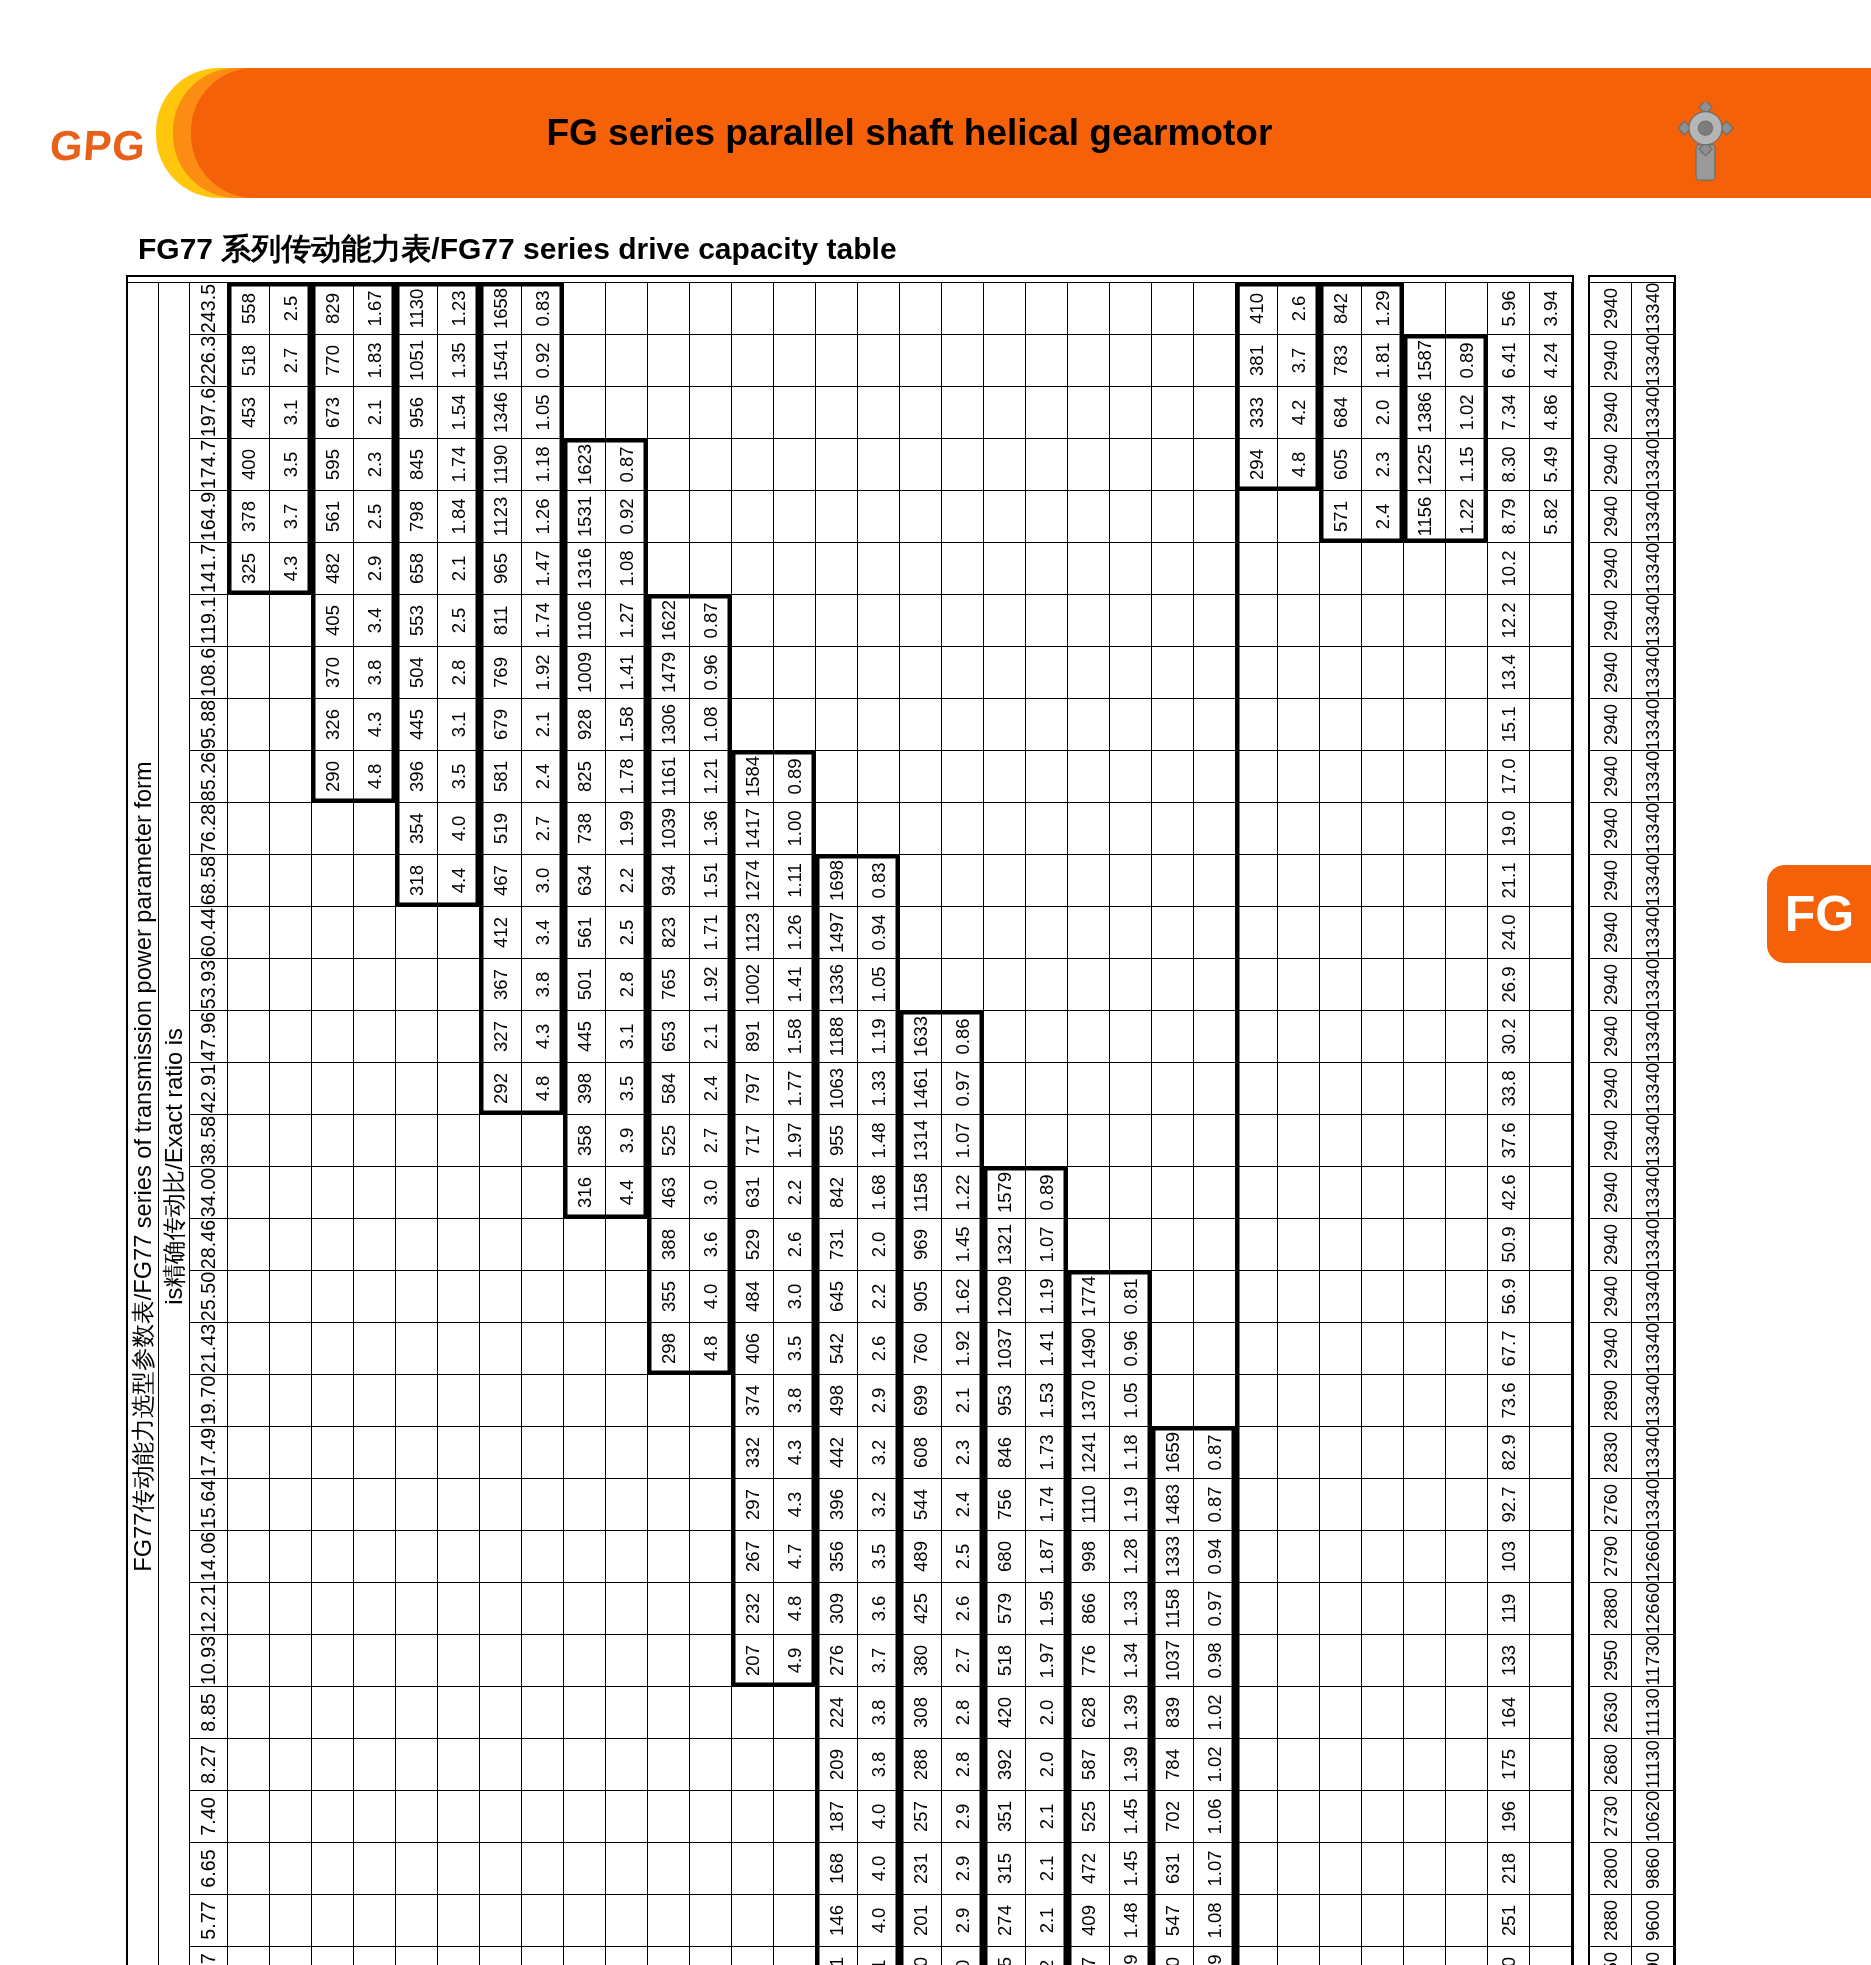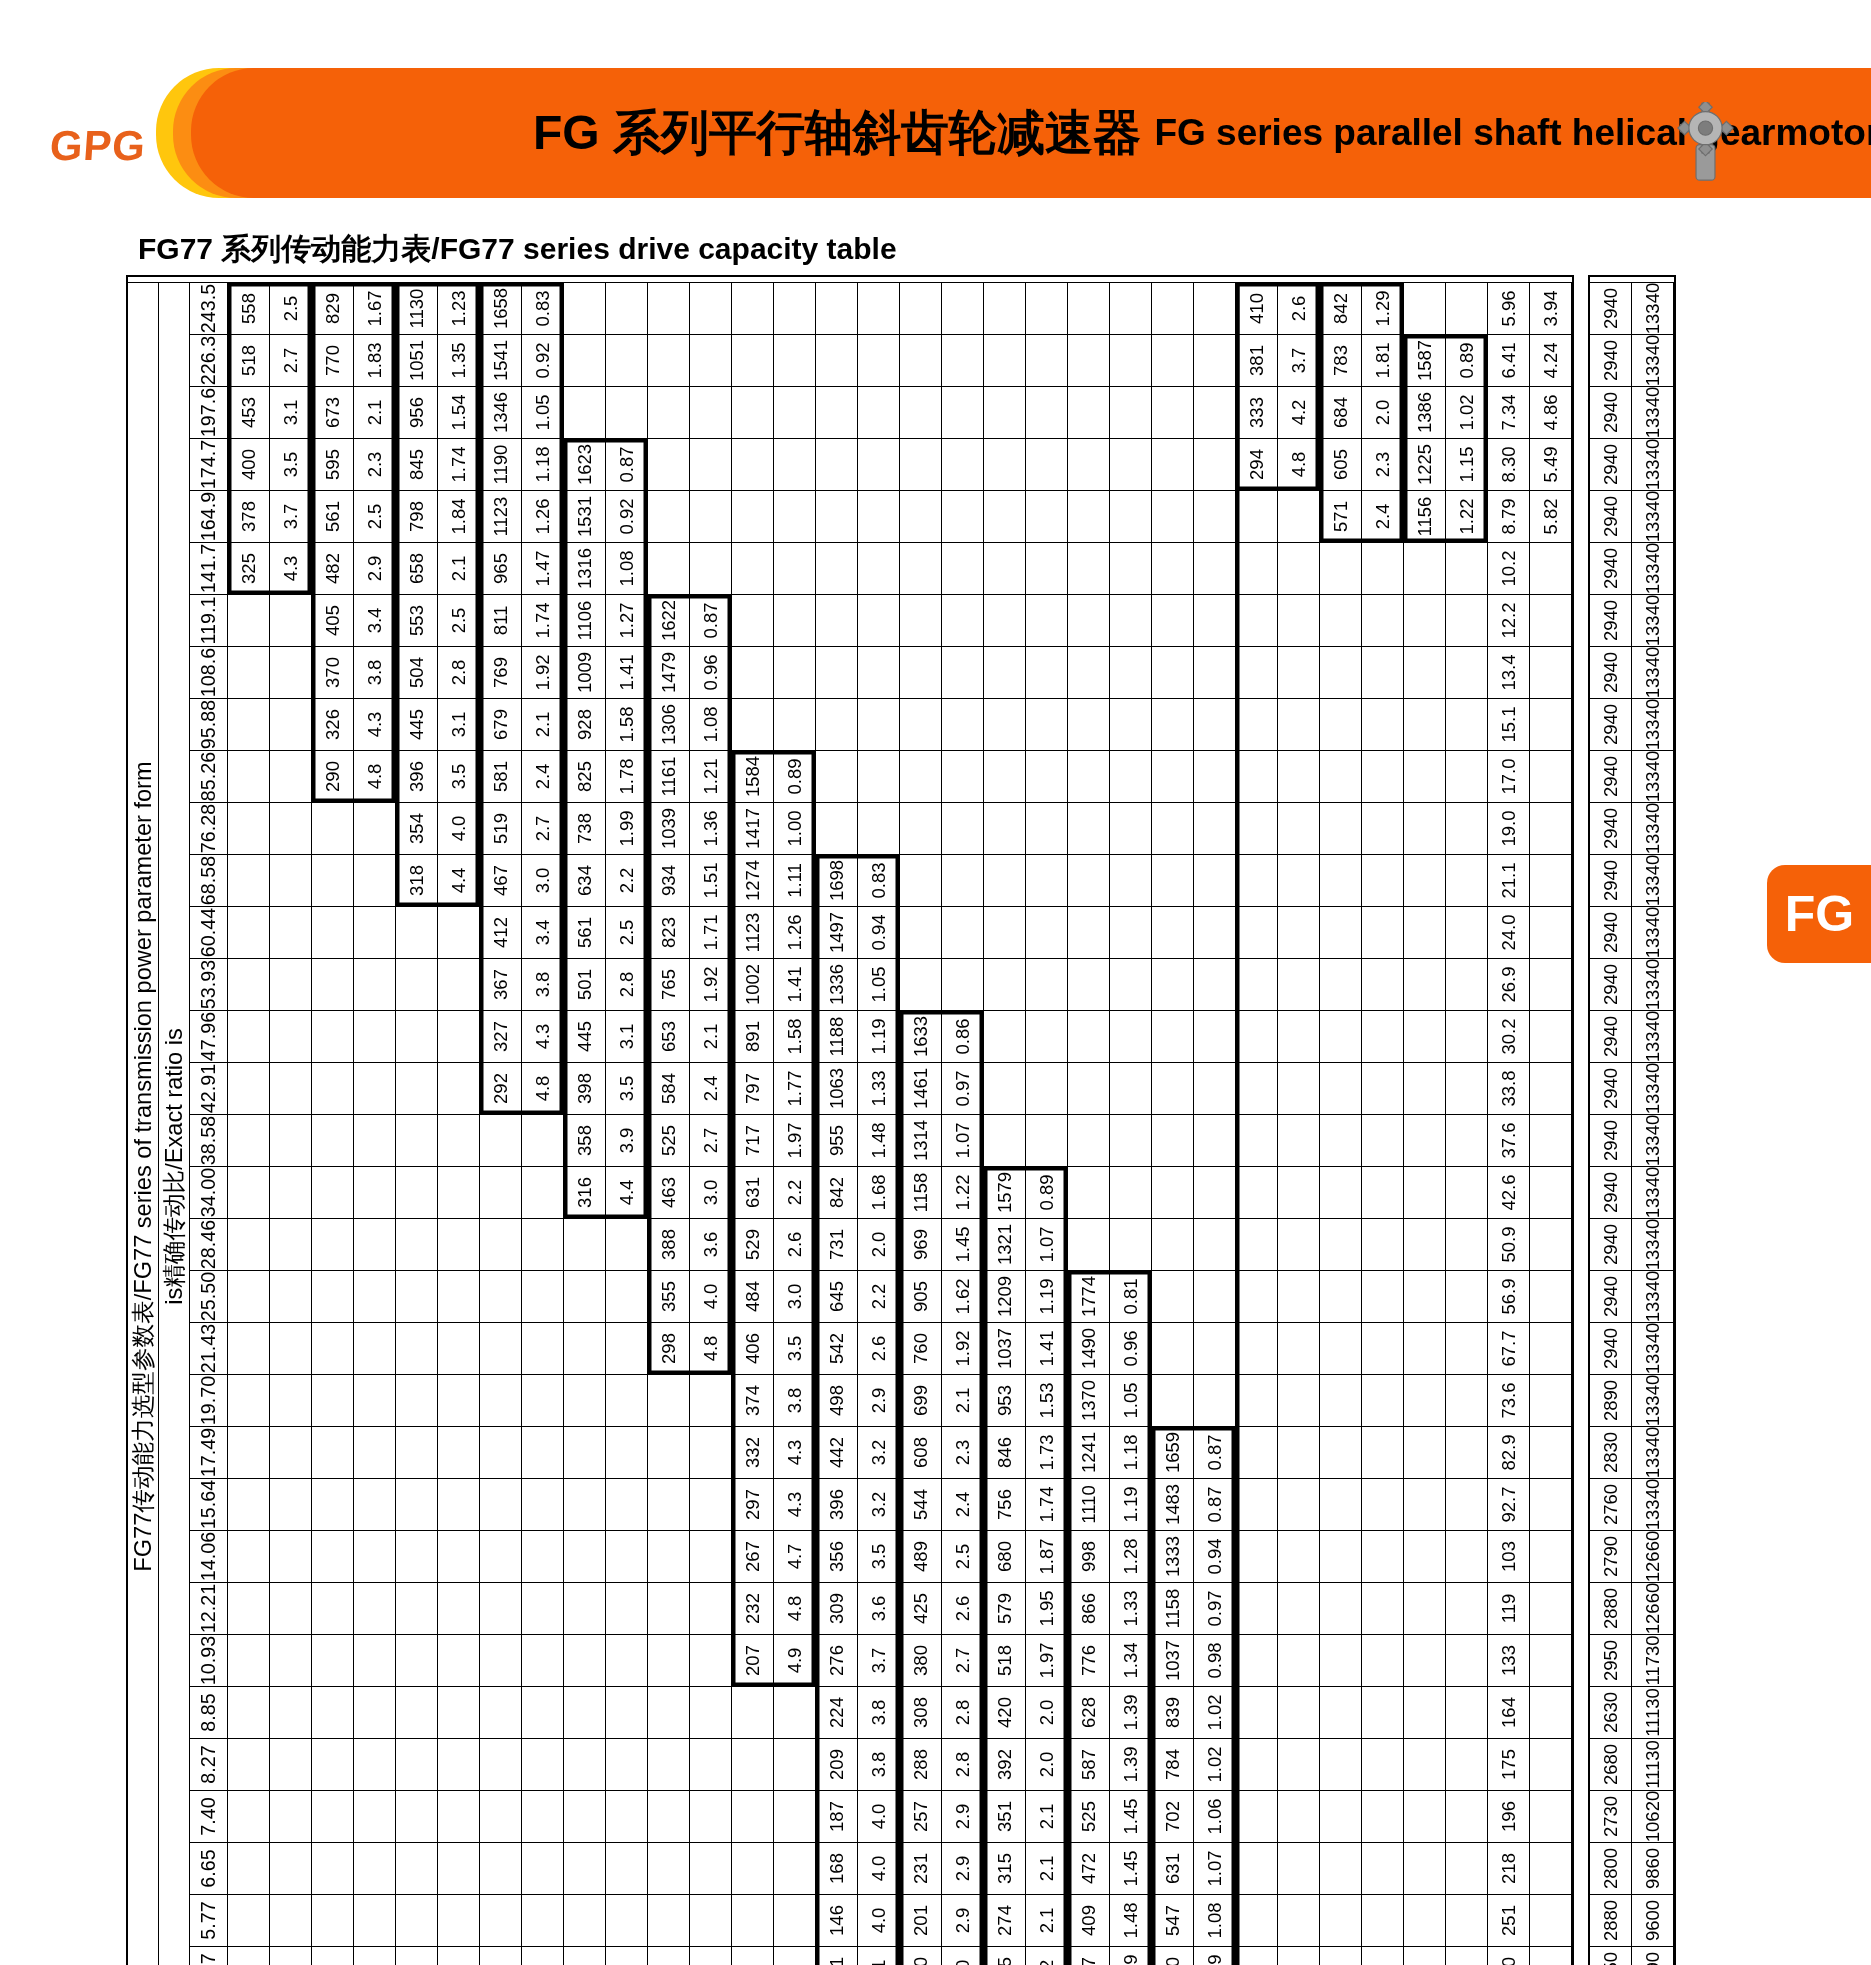--- a/index.html
+++ b/index.html
@@ -38,21 +38,20 @@
 </head>
 <body>
 
 <div class="abs" id="logo">GPG</div>
 
 <div class="abs" id="banner">
   <div class="cap" id="b1"></div>
   <div class="cap" id="b2"></div>
   <div class="cap" id="b3"></div>
   <div id="banner-text">
-    <span id="banner-cn">FG 系列平行轴斜齿轮减速器</span>
     <span id="banner-en">FG series parallel shaft helical gearmotor</span>
   </div>
   <svg id="gearimg" width="71" height="83" viewBox="0 0 60 70">
     <g fill="#9a9a9a" stroke="#6e6e6e" stroke-width="1">
       <rect x="22" y="36" width="16" height="30" rx="3"></rect>
       <g transform="translate(30,22)">
         <g fill="#8f8f8f">
           <rect x="-3" y="-21" width="6" height="10"></rect>
             <rect x="-3" y="11" width="6" height="10"></rect>
           <rect x="-21" y="-3" width="10" height="6"></rect>

